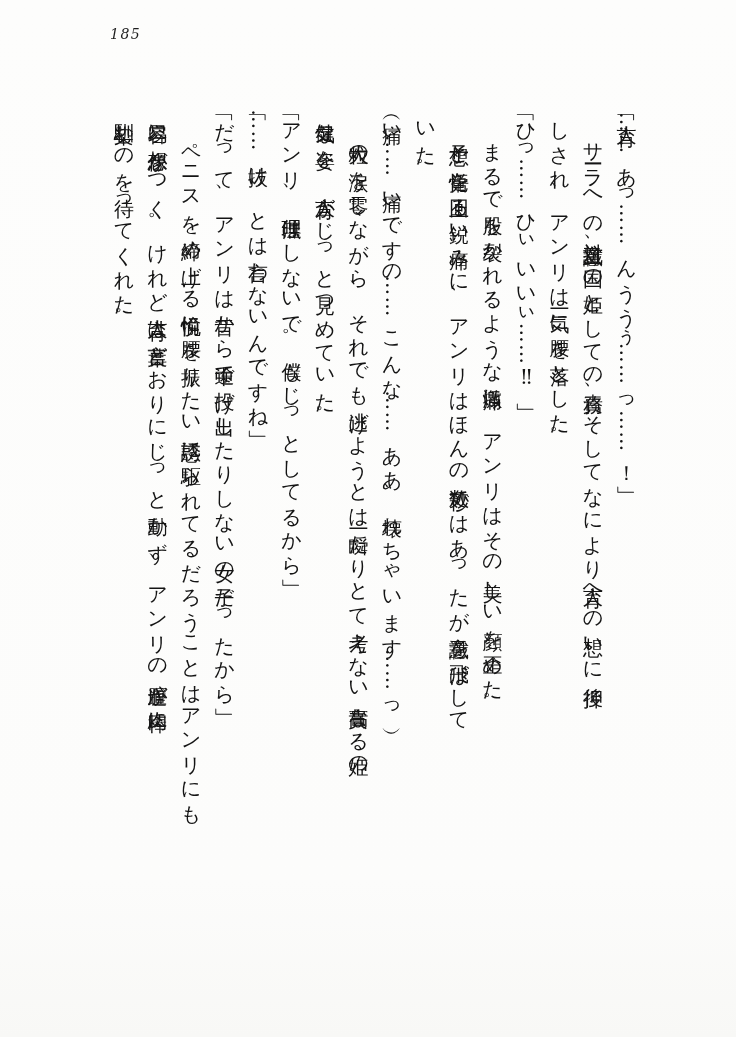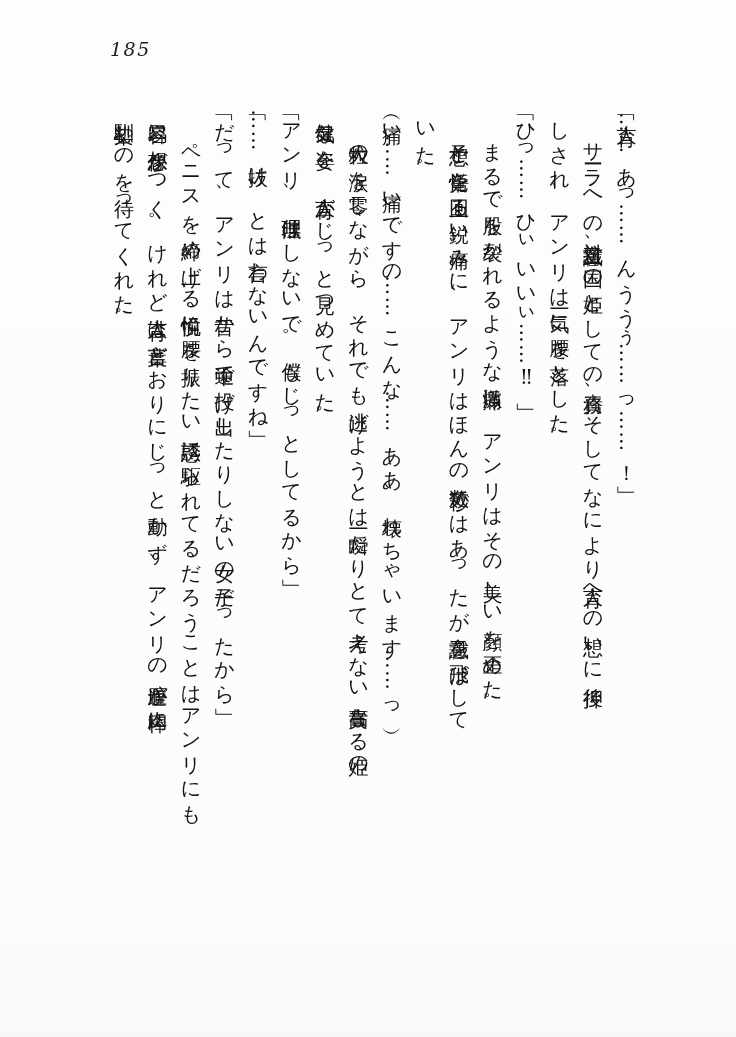--- a/index.html
+++ b/index.html
@@ -11,23 +11,23 @@
     overflow: hidden;
     background: linear-gradient(180deg, #fdfdfc 0%, #fcfcfb 85%, #f8f8f6 100%);
     font-family: "DejaVu Serif", serif;
   }
   .page {
     position: absolute;
     inset: 0;
   }
   .page-number {
     position: absolute;
-    top: 38px;
+    top: 26px;
     left: 110px;
-    font-size: 19px;
+    font-size: 14px;
     font-style: italic;
     letter-spacing: 1.5px;
     color: #1e1e1e;
     font-family: "DejaVu Serif", serif;
   }
   .text-block {
     position: absolute;
     top: 108px;
     right: 93px;
     height: 814px;

